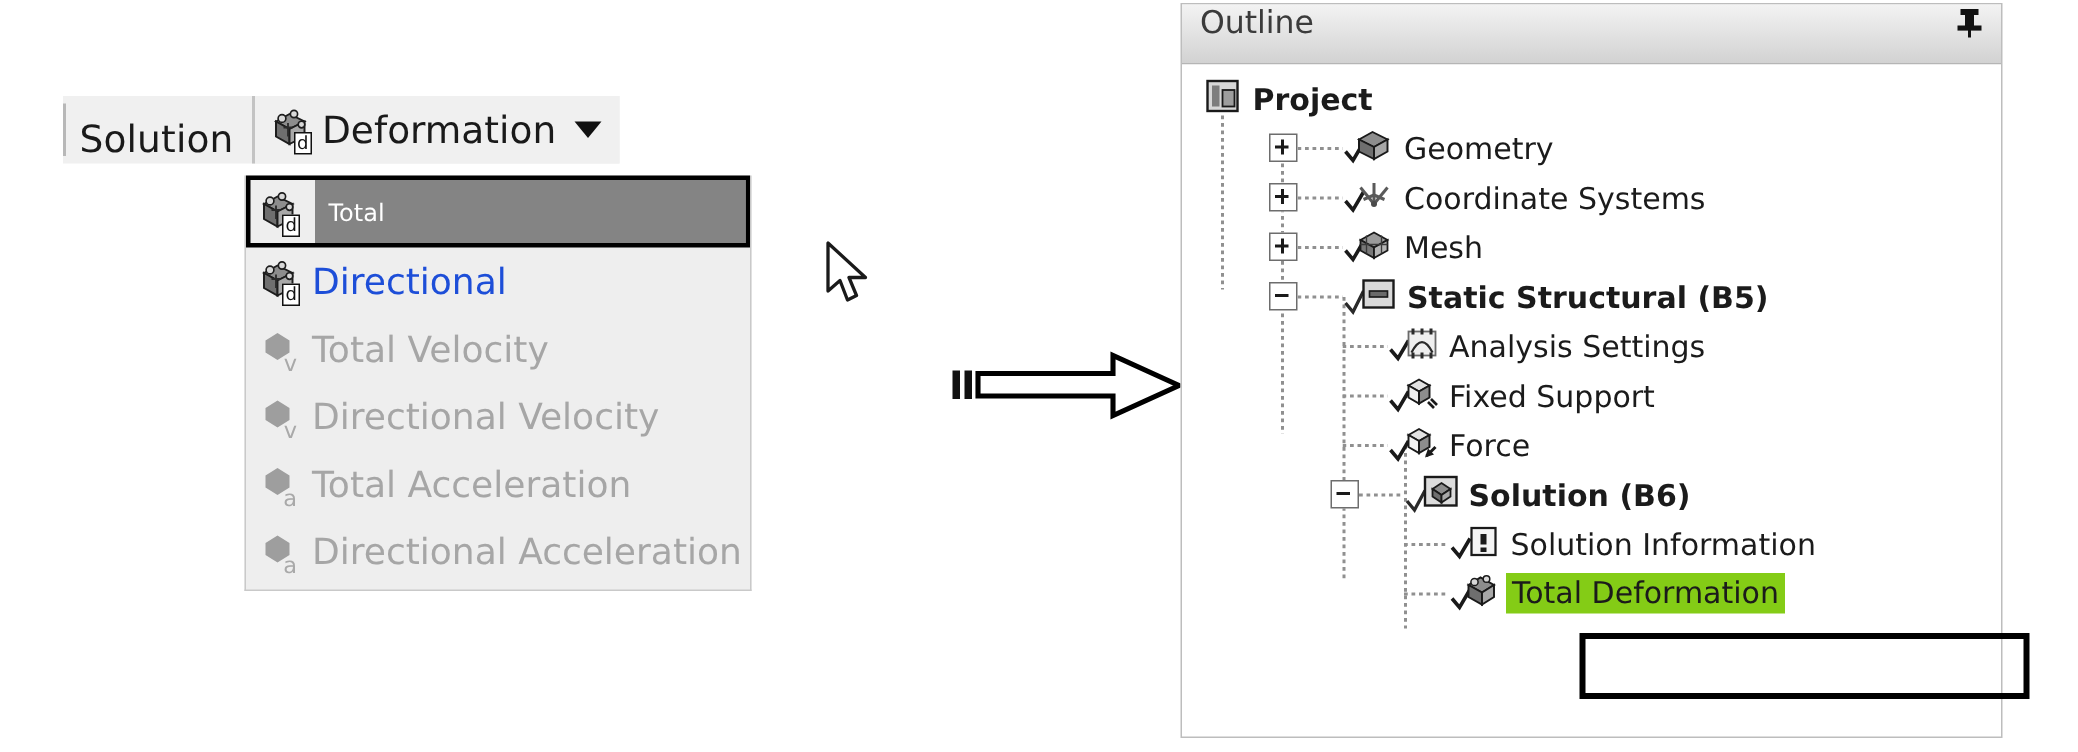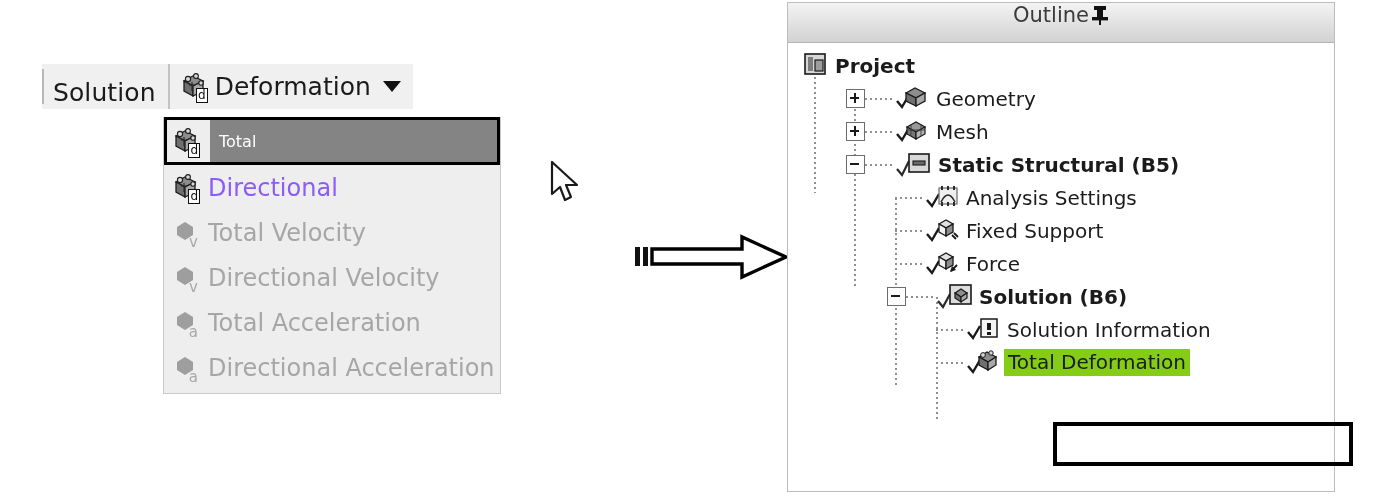--- a/index.html
+++ b/index.html
@@ -115,21 +115,21 @@
   .menu-item {
     display: flex;
     align-items: center;
     height: 45px;
     padding-left: 8px;
     box-sizing: border-box;
     gap: 9px;
   }
   .menu-item .mlabel {
     font-size: 24px;
-    color: #8b5cf6;
+    color: #1d4ed8;
     white-space: nowrap;
   }
   .menu-item.disabled .mlabel { color: #a6a6a6; }
   .menu-item.selected {
     border: 3px solid #000;
     background: #eeeeee;
     height: 48px;
     padding-left: 5px;
   }
   .menu-item.selected .hl {
@@ -172,21 +172,21 @@
     background: #ffffff;
     border: 1px solid #bdbdbd;
     box-sizing: border-box;
   }
   #outline-header {
     height: 40px;
     background: linear-gradient(to bottom,#f3f3f3 0%, #e4e4e4 45%, #d2d2d2 100%);
     border-bottom: 1px solid #b5b5b5;
     display: flex;
     align-items: center;
-    justify-content: center;
+    justify-content: space-between;
     padding: 0 10px 16px 12px;
     box-sizing: border-box;
   }
   #outline-title {
     font-size: 21px;
     color: #3b3b3b;
   }
   #outline-pin { width: 22px; height: 24px; }
 
   #outline-tree {
@@ -425,20 +425,39 @@
         <svg width="34" height="28" viewBox="0 0 34 28">
           <path d="M2,18 L7,24 L14,12" stroke="#1a1a1a" stroke-width="2.4" fill="none"></path>
           <polygon points="11,10 20,5 30,10 21,15" fill="#8d8d8d" stroke="#1a1a1a" stroke-width="1.3"></polygon>
           <polygon points="11,10 21,15 21,23 11,18" fill="#6f6f6f" stroke="#1a1a1a" stroke-width="1.3"></polygon>
           <polygon points="30,10 21,15 21,23 30,18" fill="#a8a8a8" stroke="#1a1a1a" stroke-width="1.3"></polygon>
         </svg>
       </span>
       <span class="tree-label">Geometry</span>
     </div>
 
+    <div class="tree-row">
+      <span class="spacer" style="width:58px"></span>
+      <span class="toggle-box plus"></span>
+      <span class="dots"></span>
+      <span class="ticon">
+        <svg width="34" height="28" viewBox="0 0 34 28">
+          <path d="M2,18 L7,24 L14,12" stroke="#1a1a1a" stroke-width="2.4" fill="none"></path>
+          <g stroke="#5a5a5a" stroke-width="2" fill="none">
+            <path d="M21,20 L21,6"></path>
+            <path d="M21,20 L12,9"></path>
+            <path d="M21,20 L30,9"></path>
+            <path d="M21,14 L14,17"></path>
+            <path d="M21,14 L28,17"></path>
+          </g>
+          <circle cx="21" cy="20" r="2" fill="#4a4a4a"></circle>
+        </svg>
+      </span>
+      <span class="tree-label">Coordinate Systems</span>
+    </div>
 
     <div class="tree-row">
       <span class="spacer" style="width:58px"></span>
       <span class="toggle-box plus"></span>
       <span class="dots"></span>
       <span class="ticon">
         <svg width="34" height="28" viewBox="0 0 34 28">
           <path d="M2,18 L7,24 L14,12" stroke="#1a1a1a" stroke-width="2.4" fill="none"></path>
           <polygon points="12,11 21,6 30,11 21,16" fill="#9a9a9a" stroke="#1a1a1a" stroke-width="1.2"></polygon>
           <polygon points="12,11 21,16 21,23 12,18" fill="#787878" stroke="#1a1a1a" stroke-width="1.2"></polygon>

